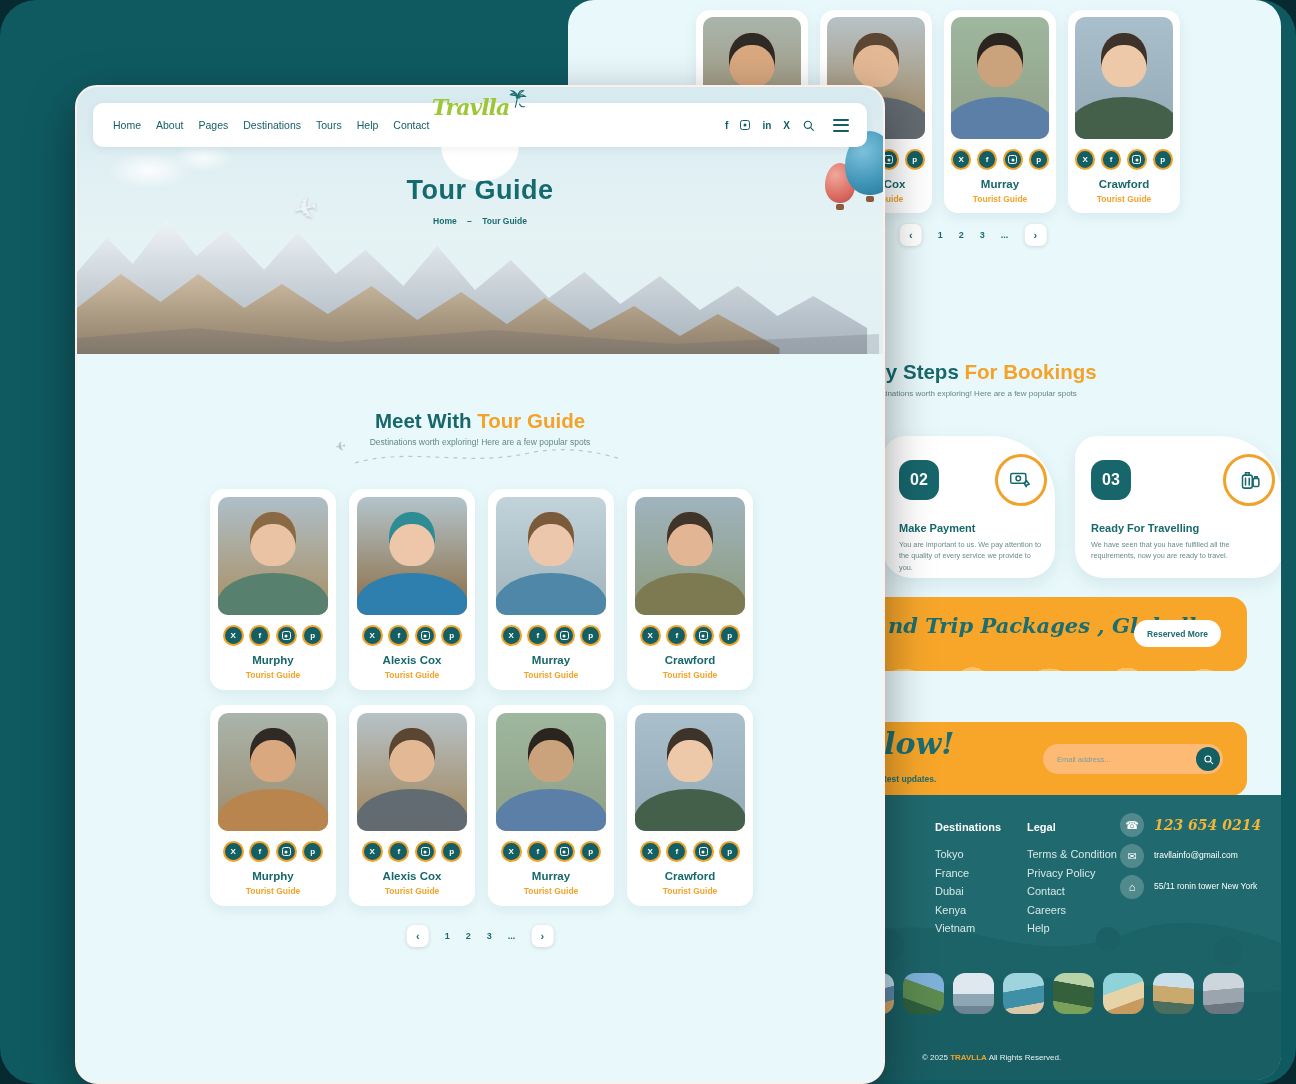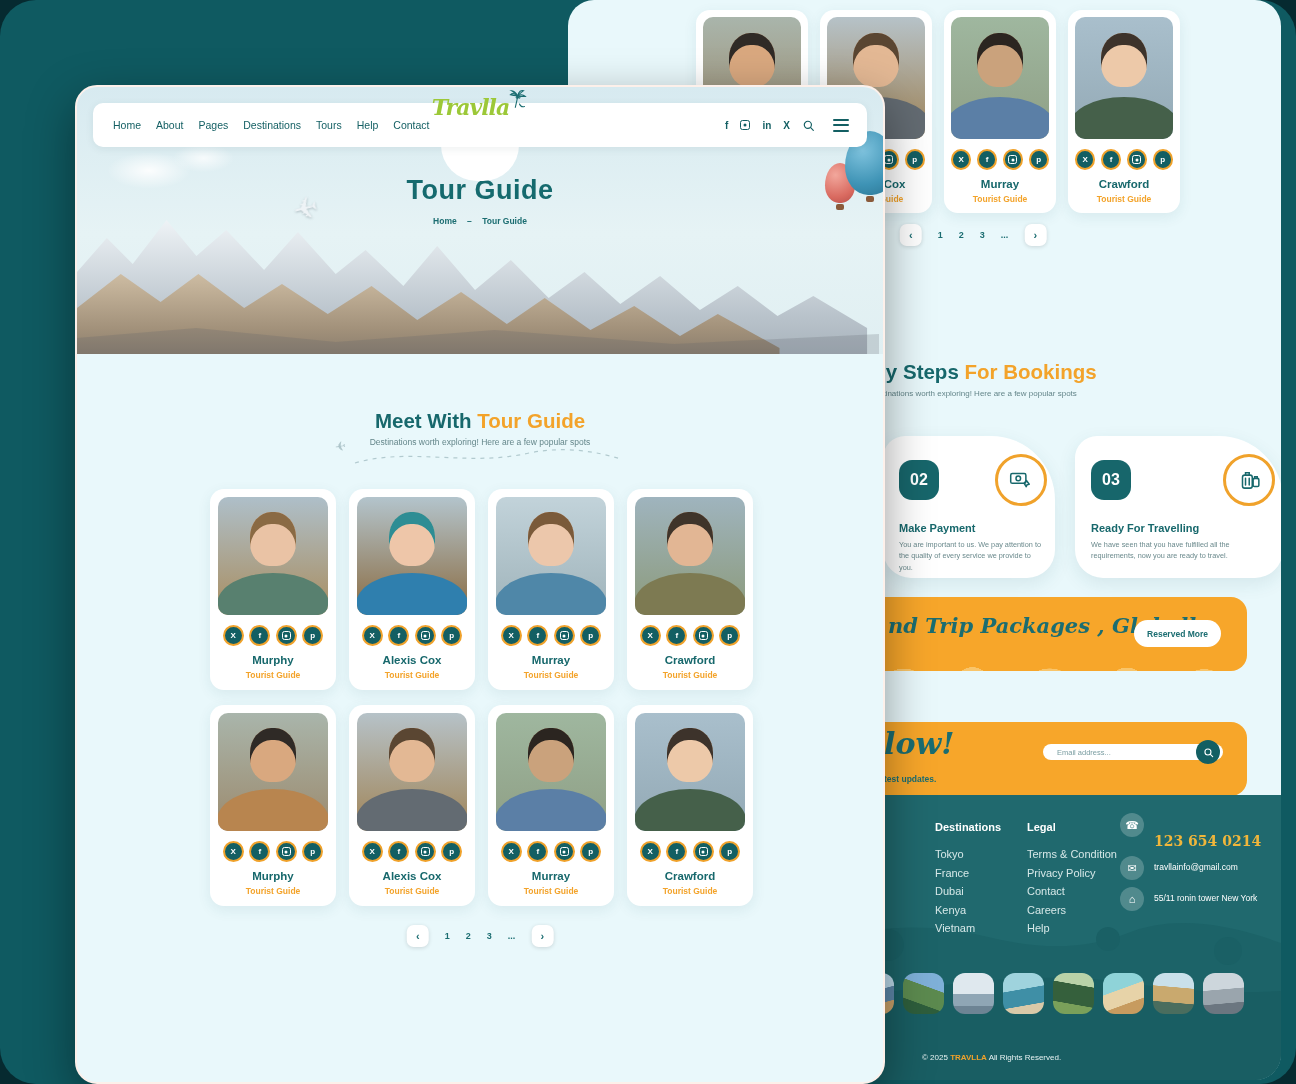--- a/index.html
+++ b/index.html
@@ -38,37 +38,37 @@
     radial-gradient(24px 16px at 6% 120%,#f9c56a 60%,transparent 61%),
     radial-gradient(30px 20px at 20% 135%,#f9c56a 60%,transparent 61%),
     radial-gradient(22px 15px at 36% 115%,#f9c56a 60%,transparent 61%),
     radial-gradient(34px 22px at 54% 140%,#f9c56a 60%,transparent 61%),
     radial-gradient(24px 16px at 72% 120%,#f9c56a 60%,transparent 61%),
     radial-gradient(30px 19px at 90% 135%,#f9c56a 60%,transparent 61%);}
 
   .newsbar{position:absolute;left:-40px;top:722px;width:719px;height:74px;background:#f7a62a;border-radius:16px;}
   .news-script{position:absolute;left:356px;top:4px;font-family:"DejaVu Serif",serif;font-style:italic;font-weight:bold;font-size:30px;color:#1b6d71;}
   .news-sub{position:absolute;left:356px;top:52px;font-size:8.5px;color:#1b6d71;font-weight:bold;}
-  .email-pill{position:absolute;left:515px;top:22px;width:180px;height:16px;background:#ffffff;border-radius:16px;display:flex;align-items:center;padding:0 3px 0 12px;box-sizing:border-box;}
+  .email-pill{position:absolute;left:515px;top:22px;width:180px;height:30px;background:#fdba74;border-radius:16px;display:flex;align-items:center;padding:0 3px 0 12px;box-sizing:border-box;}
   .email-input{flex:1;border:none;outline:none;font-size:7.5px;color:#33656a;background:transparent;font-family:"Liberation Sans",sans-serif;}
   .email-input::placeholder{color:#7b9ea2;}
   .email-btn{width:24px;height:24px;border-radius:50%;background:#135f63;color:#fff;display:flex;align-items:center;justify-content:center;cursor:pointer;flex:none;}
   .email-btn svg{width:11px;height:11px;}
 
   .bp-footer{position:absolute;left:0;right:0;top:795px;bottom:0;background:#20696e;overflow:hidden;}
   .sil{position:absolute;left:0;top:0;width:713px;height:285px;}
   .fcol{position:absolute;}
   .fc0{left:367px;top:26px;}.fc1{left:459px;top:26px;}
   .fcol-title{font-size:11px;font-weight:bold;color:#fff;margin-bottom:15px;}
   .fcol-item{font-size:11px;color:#d6e8e8;margin-bottom:6.5px;cursor:pointer;}
   .contact{position:absolute;left:552px;top:18px;}
   .crow{display:flex;align-items:flex-start;margin-bottom:7px;}
   .cic{width:24px;height:24px;border-radius:50%;background:rgba(255,255,255,.22);color:#fff;font-size:11px;display:flex;align-items:center;justify-content:center;flex:none;}
   .ctext{margin-left:10px;font-size:8.5px;color:#fff;width:122px;line-height:1.5;padding-top:5px;}
-  .cphone{margin-left:10px;font-family:"DejaVu Serif",serif;font-weight:bold;font-size:14px;color:#f0b63b;padding-top:4px;margin-top:16px;}
+  .cphone{margin-left:10px;font-family:"DejaVu Serif",serif;font-style:italic;font-weight:bold;font-size:14px;color:#f0b63b;padding-top:4px;}
   .gallery{position:absolute;left:285px;top:178px;display:flex;gap:9px;}
   .thumb{width:41px;height:41px;border-radius:12px;flex:none;cursor:pointer;}
   .t1{background:linear-gradient(165deg,#bcd9ea 45%,#5e87a8 46% 72%,#caa26a 73%);}
   .t2{background:linear-gradient(200deg,#7fb0d8 35%,#5c8a4f 36% 70%,#2e5e3c 71%);}
   .t3{background:linear-gradient(180deg,#dfe8ee 50%,#8fa6b5 51% 80%,#6d8494 81%);}
   .t4{background:linear-gradient(170deg,#9fd3dd 40%,#3f8fa6 41% 75%,#d9c9a8 76%);}
   .t5{background:linear-gradient(190deg,#b9d2a8 30%,#35603c 31% 72%,#7aa05a 73%);}
   .t6{background:linear-gradient(160deg,#8fd3d8 40%,#e7d3a8 41% 70%,#c79b5f 71%);}
   .t7{background:linear-gradient(185deg,#c9e0ea 35%,#c9a96e 36% 70%,#4a6d5e 71%);}
   .t8{background:linear-gradient(175deg,#cdd6dc 40%,#9aa5ad 41% 72%,#6b7680 73%);}

